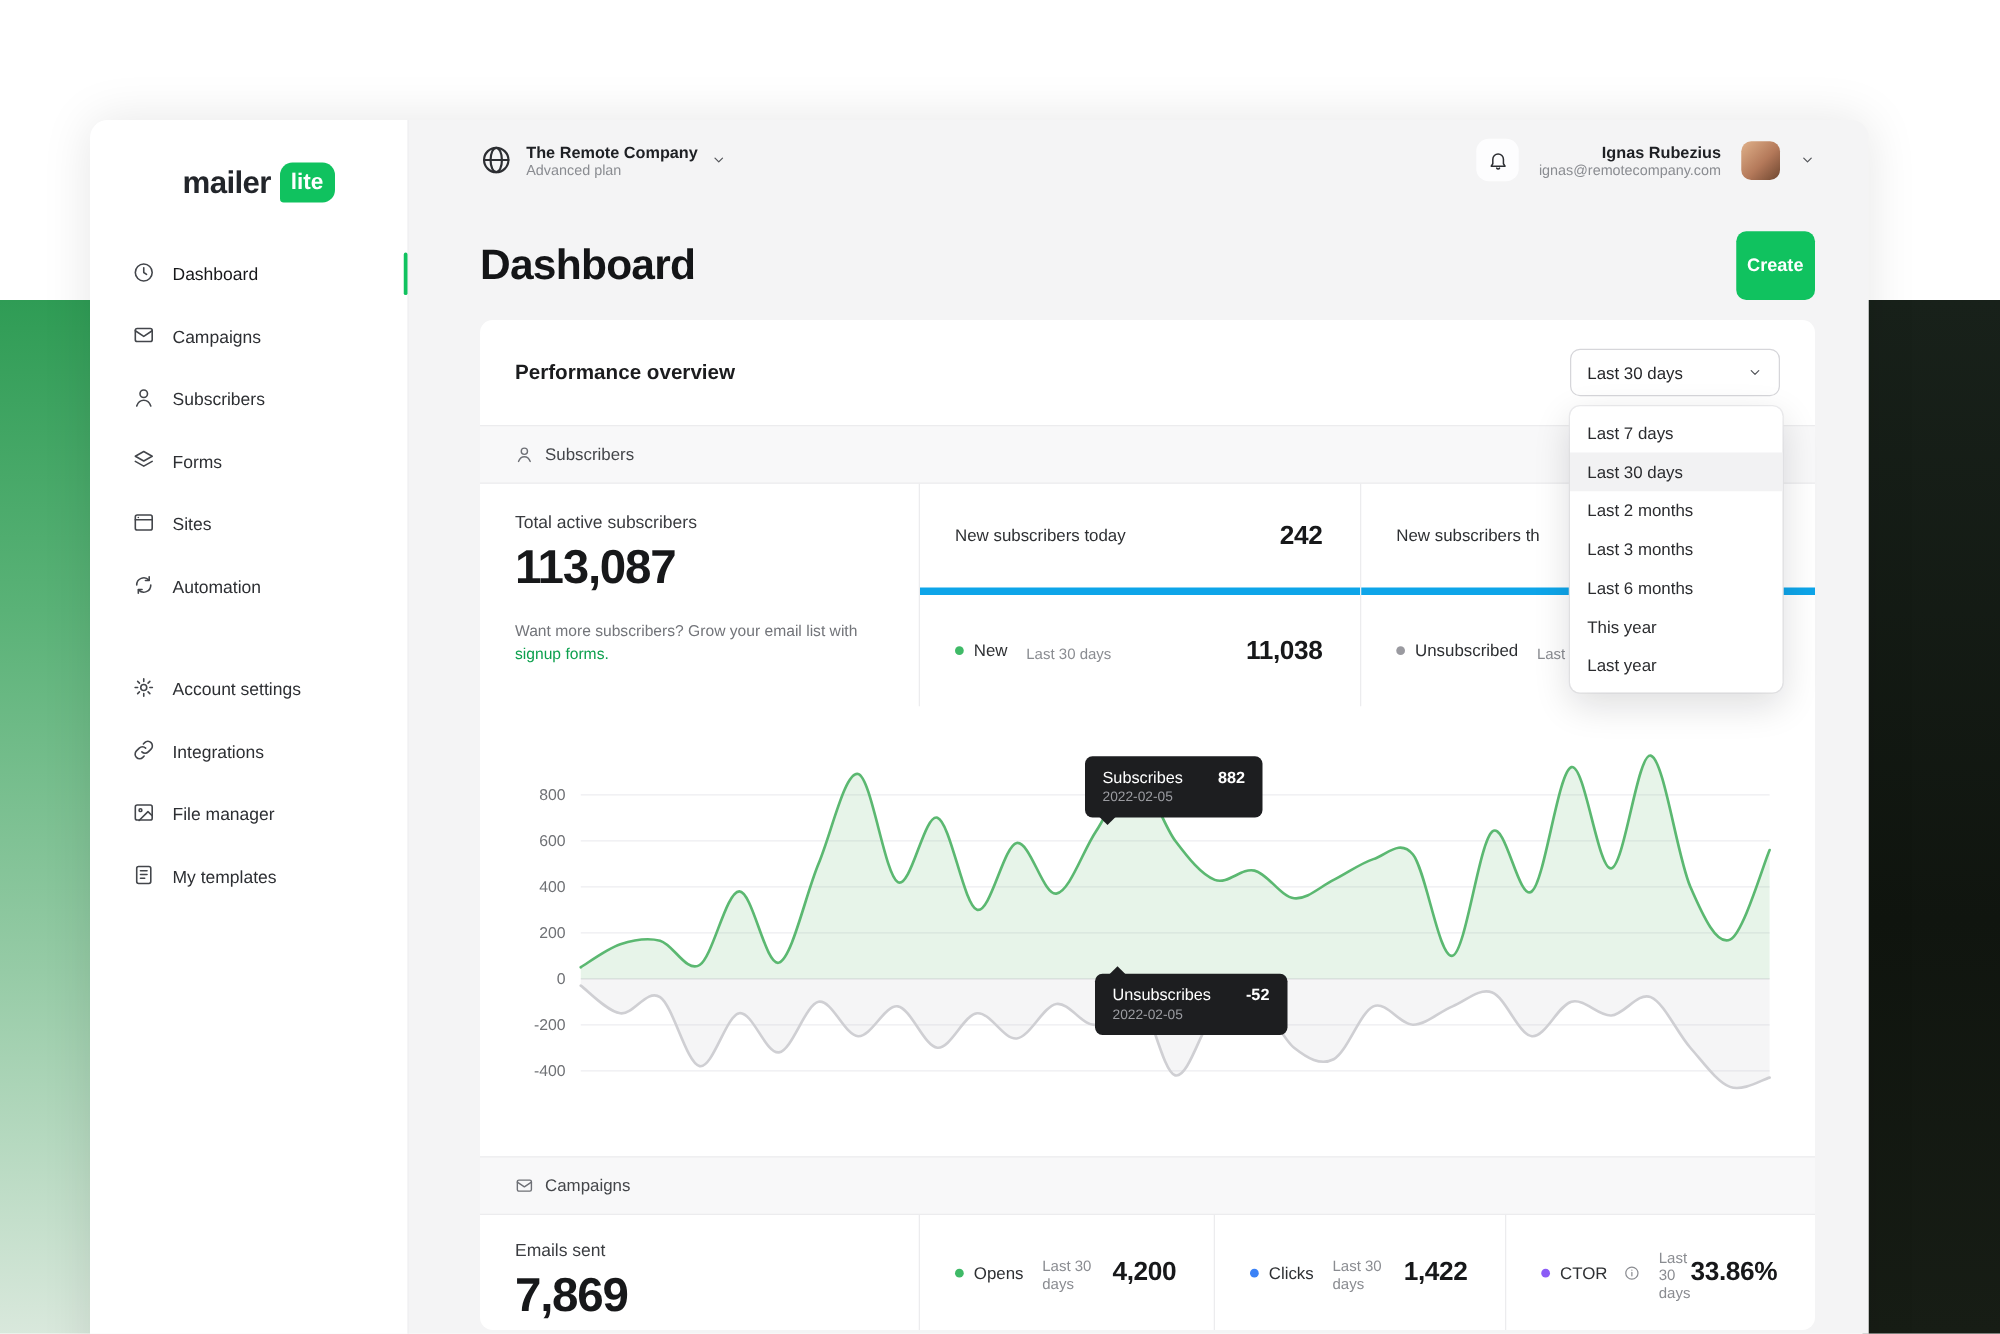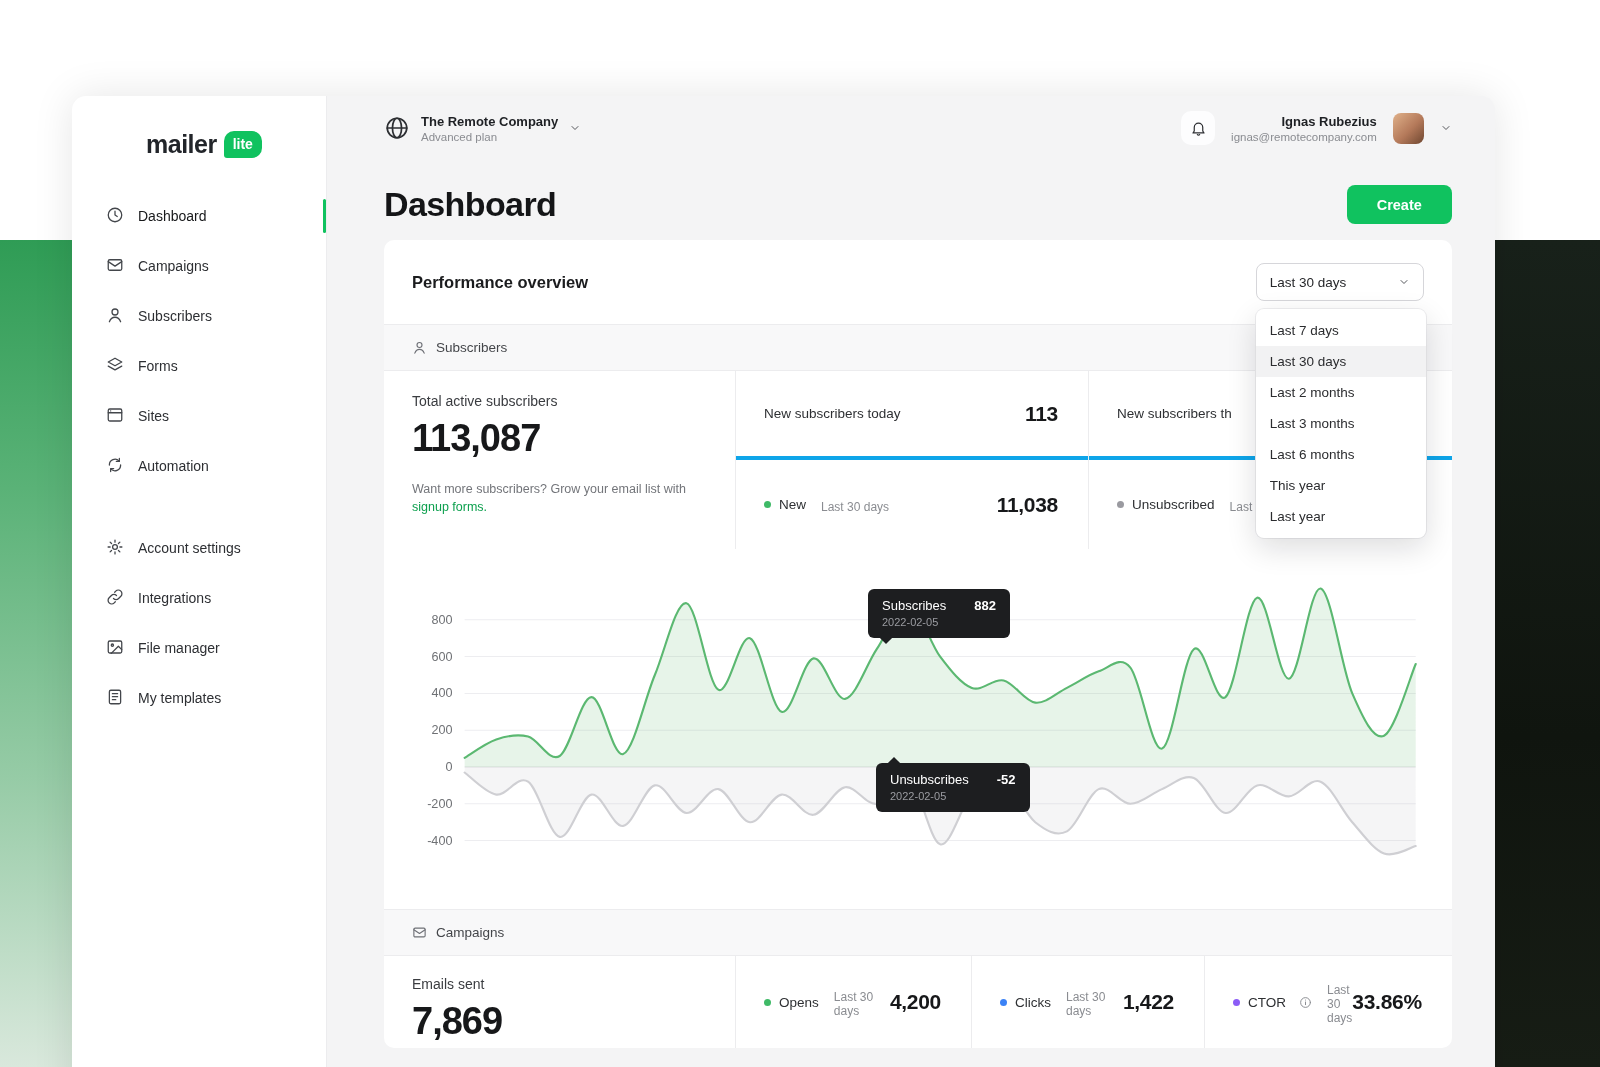--- a/index.html
+++ b/index.html
@@ -14,21 +14,21 @@
 
   
   .app { position:absolute; left:72px; top:96px; width:1423px; height:1100px;
     background:#f4f4f5; border-radius:14px 14px 0 0; box-shadow:0 0 40px rgba(0,0,0,.10);
     display:flex; overflow:hidden; }
 
   
   .sidebar { width:255px; background:#ffffff; border-right:1px solid #ececee; flex:none; padding-top:34px; }
   .logo { display:flex; align-items:center; padding-left:34px; }
   .logo-text { font-size:25px; font-weight:700; letter-spacing:-0.5px; color:#22252a;margin-left:40px; }
-  .logo-badge { margin-left:7px; background:var(--accent,#10c25f); color:#fff; font-size:14px; font-weight:700;
+  .logo-badge { margin-left:7px; background:var(--accent,#10c25f); color:#fff; font-size:18px; font-weight:700;
     padding:5px 9px 6px; border-radius:10px 10px 10px 3px; }
   .nav { margin-top:32px; }
   .nav-item { position:relative; height:50px; display:flex; align-items:center; gap:14px; padding-left:34px;
     font-size:14px; color:#2d2f33; cursor:pointer; }
   .nav-item svg { width:18px; height:18px; stroke:#43464b; }
   .nav-item.active { color:#17181a; }
   .nav-item.active .indicator { position:absolute; right:0; top:8px; width:3px; height:34px; background:var(--accent,#10c25f); border-radius:2px; }
   .nav-group-2 { margin-top:32px; }
 
   
@@ -42,21 +42,21 @@
   .topbar-right { margin-left:auto; display:flex; align-items:center; gap:16px; }
   .bell-btn { width:34px; height:34px; border-radius:10px; background:#fdfdfe; display:flex; align-items:center; justify-content:center; cursor:pointer; }
   .bell-btn svg { width:17px; height:17px; stroke:#2c2e32; }
   .user-meta { text-align:right; }
   .user-name { font-size:13px; font-weight:700; color:#1e2024; }
   .user-email { font-size:11.5px; color:#8a8c91; margin-top:2px; }
   .avatar { width:31px; height:31px; border-radius:8px; background:linear-gradient(135deg,#e0b18a 0%,#b4795a 55%,#6e4630 100%); }
 
   .title-row { display:flex; align-items:center; justify-content:space-between; padding:0 56px 0 57px; margin-top:25px; }
   .page-title { font-size:34px; font-weight:700; letter-spacing:-0.6px; color:#141517; }
-  .create-btn { background:var(--accent,#10c25f); color:#fff; border:none; border-radius:8px; height:39px; padding:0 30px;
+  .create-btn { background:var(--accent,#10c25f); color:#fff; border:none; border-radius:8px; height:55px; padding:0 9px;
     font-size:14.5px; font-weight:600; font-family:inherit; cursor:pointer; }
 
   
   .card { margin:16px 56px 0 57px; background:#fff; border-radius:10px; position:relative; }
   .card-header { display:flex; align-items:center; justify-content:space-between; padding:23px 28px; position:relative; z-index:60; }
   .card-title { font-size:16.5px; font-weight:700; color:#1b1c1e; }
   .range-wrap { position:relative; }
   .range-btn { width:168px; height:38px; background:#fff; border:1px solid #d6d6da; border-radius:8px;
     display:flex; align-items:center; justify-content:space-between; padding:0 13px; font-size:13.5px; color:#26272a; cursor:pointer; }
   .range-btn svg { width:12px; height:12px; stroke:#55575c; }
@@ -70,21 +70,21 @@
   .strip svg { width:15px; height:15px; stroke:#6e7076; }
 
   .sub-grid { display:grid; grid-template-columns:352px 353px 1fr; }
   .colA { padding:22px 28px 24px; border-right:1px solid #ececee; }
   .colB { border-right:1px solid #ececee; }
   .total-label { font-size:14px; color:#3a3c40; }
   .total-value { font-size:38px; font-weight:700; letter-spacing:-1px; color:#17181a; margin-top:8px; }
   .hint { font-size:12.5px; color:#73757a; margin-top:20px; line-height:1.45; max-width:296px; }
   .hint a { color:var(--link,#0da04e); text-decoration:none; }
   .stat-cell { height:89px; display:flex; align-items:center; justify-content:space-between; padding:0 30px 0 28px; }
-  .stat-cell.bordered { border-bottom:4px solid #0ea5e9; }
+  .stat-cell.bordered { border-bottom:6px solid #0ea5e9; }
   .stat-label { font-size:13.5px; color:#2e3033; }
   .stat-left { display:flex; flex-direction:row; }
   .dot-row { display:flex; align-items:center; gap:8px; }
   .dot { width:7px; height:7px; border-radius:50%; flex:none; }
   .dot-green { background:var(--dot-green,#3fba67); }
   .dot-gray { background:var(--dot-gray,#9a9aa0); }
   .dot-blue { background:var(--dot-blue,#3b82f6); }
   .dot-purple { background:var(--dot-purple,#8b5cf6); }
   .stat-sub { font-size:12px; color:#8a8c91; margin:4px 0 0 15px; }
   .stat-value { font-size:21px; font-weight:700; color:#17181a; letter-spacing:-0.3px; }
@@ -282,21 +282,21 @@
           <div class="total-label">Total active subscribers</div>
           <div class="total-value">113,087</div>
           <div class="hint">
             <span>Want more subscribers? Grow your email list with</span>
             <a href="#">signup forms.</a>
           </div>
         </div>
         <div class="colB">
           <div class="stat-cell bordered">
             <span class="stat-label">New subscribers today</span>
-            <span class="stat-value">113</span>
+            <span class="stat-value">242</span>
           </div>
           <div class="stat-cell">
             <span class="stat-left">
               <span class="dot-row">
                   <span class="dot dot-green"></span>
                   <span class="stat-label">New</span>
                 </span>
               <span class="stat-sub">Last 30 days</span>
             </span>
             <span class="stat-value">11,038</span>

